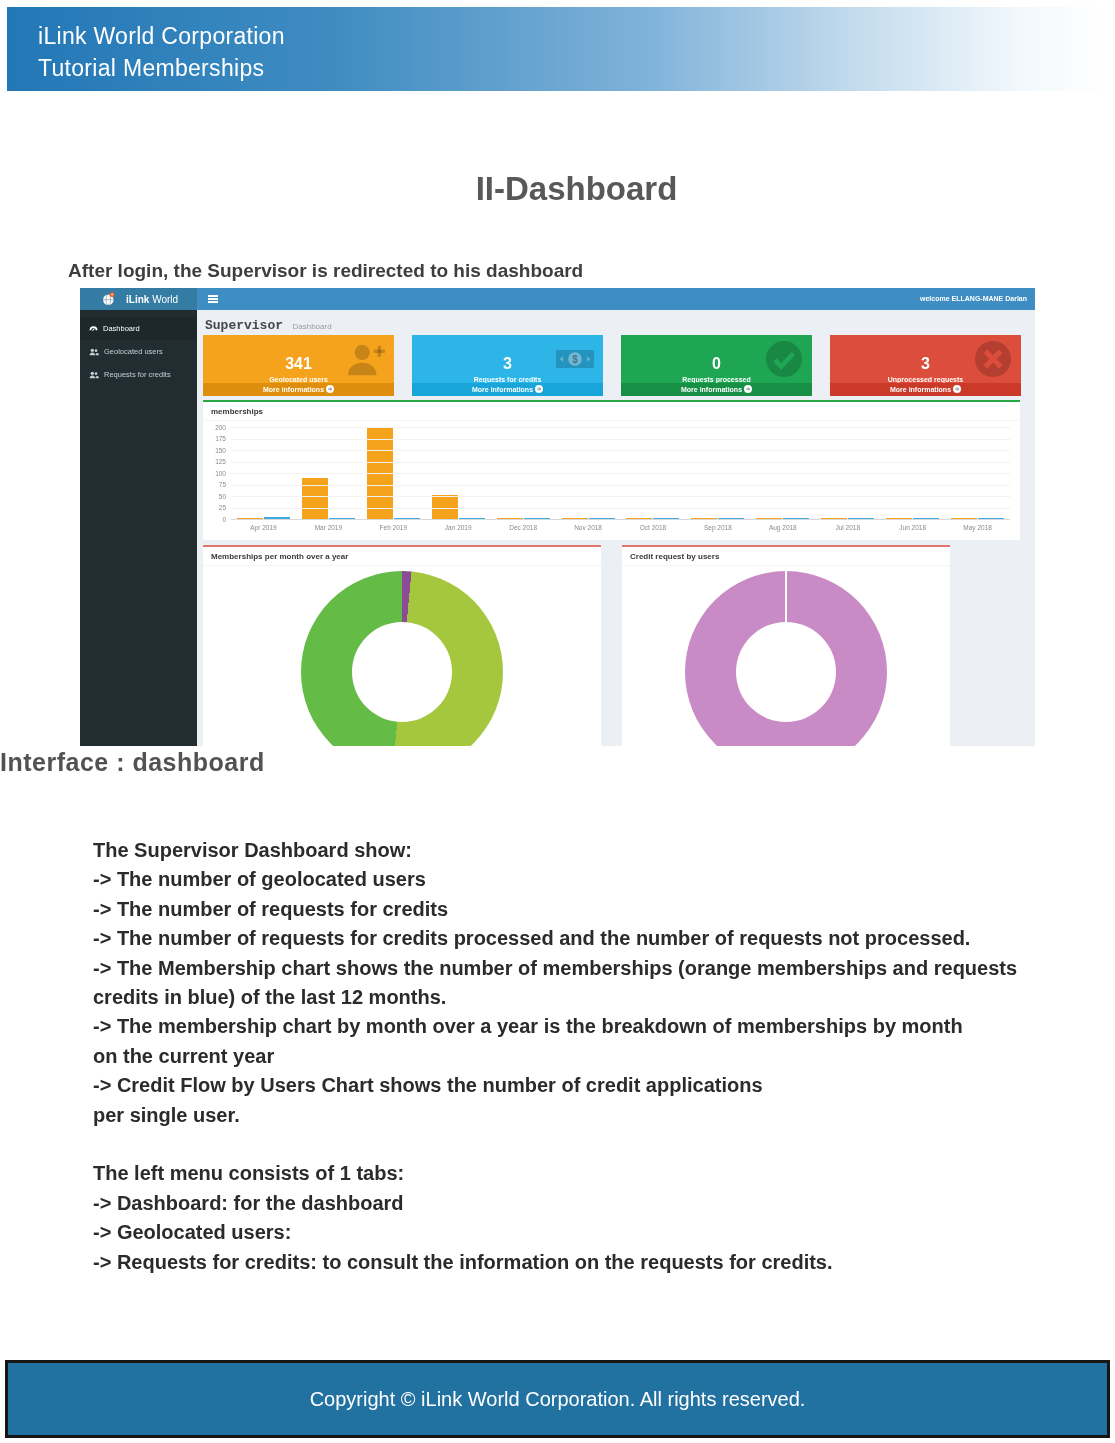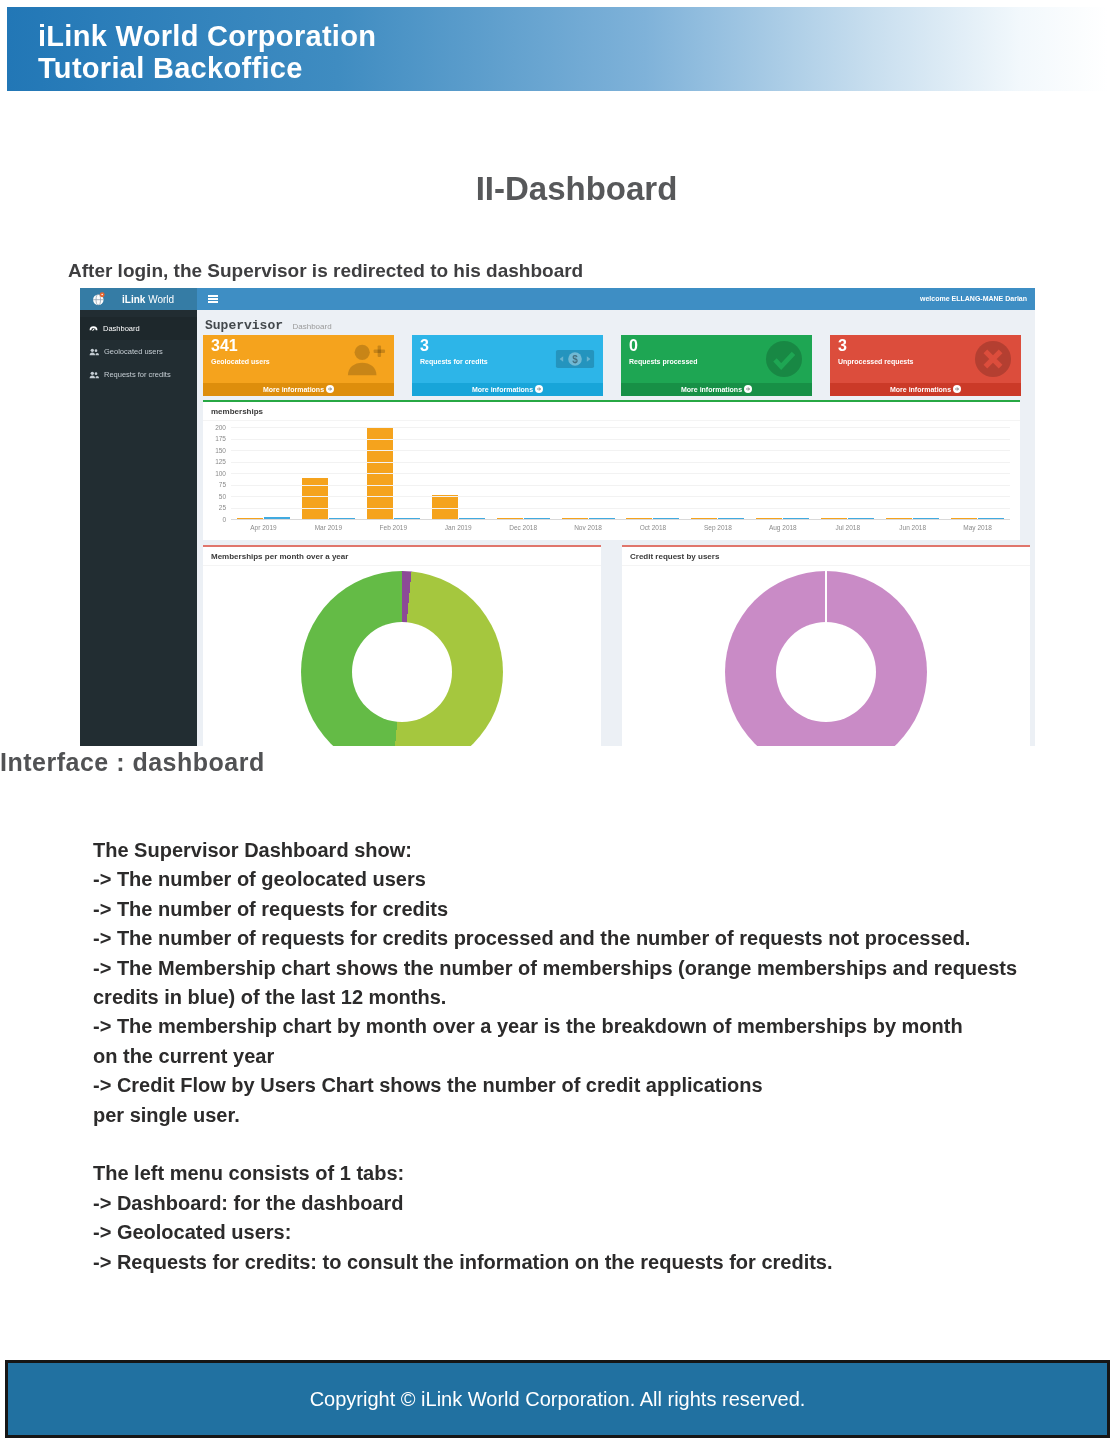--- a/index.html
+++ b/index.html
@@ -8,34 +8,34 @@
     position:relative; width:1115px; height:1443px; overflow:hidden;
     background:#fff; font-family:"Liberation Sans", sans-serif;
   }
 
   
   .header-band {
     position:absolute; left:7px; top:7px; width:1101px; height:84px;
     background:linear-gradient(90deg,#2277b6 0%,#3f8cc1 30%,#7fb2d9 58%,#c6ddee 78%,#f2f8fc 92%,#ffffff 100%);
     color:#fff; padding:13px 0 0 31px;
   }
-  .header-line { font-size:29px; line-height:32px; font-weight:700; letter-spacing:0.3px; }
+  .header-line { font-size:23px; line-height:32px; font-weight:400; letter-spacing:0.3px; }
 
   
   .doc-title { position:absolute; top:170px; left:0; width:100%; text-align:center;
     font-size:33px; font-weight:700; color:#57585a;padding-left:38px; }
   .intro { position:absolute; top:260px; left:68px; font-size:19px; font-weight:700; color:#3e3e40; }
   .caption { position:absolute; top:748px; left:0; width:100%; 
     font-size:25px; font-weight:700; color:#515254; letter-spacing:0.5px; }
 
   
   .shot { position:absolute; left:80px; top:288px; width:955px; height:458px;
     background:#ecf0f5; overflow:hidden; }
   .logo { position:absolute; left:0; top:0; width:129px; height:22px; background:#357ca5;
-    color:#fff; display:flex; align-items:center; gap:16px; padding-left:12px; }
+    color:#fff; display:flex; align-items:center; gap:10px; padding-left:22px; }
   .logo-text { font-size:10px; }
   .navbar { position:absolute; left:117px; right:0; top:0; height:22px; background:#3e8ec4; }
   .hamburger { position:absolute; left:11px; top:7px; width:10px; height:8px;
     display:flex; flex-direction:column; justify-content:space-between; cursor:pointer; }
   .hamburger span { display:block; height:1.6px; background:#fff; }
   .welcome { position:absolute; right:8px; top:0; height:22px; line-height:22px;
     font-size:7px; font-weight:700; color:#fff; }
 
   .sidebar { position:absolute; left:0; top:22px; width:117px; bottom:0; background:#222d32; padding-top:7px; }
   .side-item { display:flex; align-items:center; gap:5px; padding:7px 9px;
@@ -43,34 +43,34 @@
   .side-item.active { background:#1e282c; color:#ffffff; }
   .side-item svg { flex:0 0 auto; }
 
   .main { position:absolute; left:117px; top:22px; right:0; bottom:0; background:#ecf0f5; }
   .content-header { position:absolute; top:5px; left:8px; }
   .ch-title { font-size:13px; font-weight:700; color:#43484c;font-family:Liberation Mono, monospace; }
   .ch-crumb { font-size:8px; color:#9a9a9a; margin-left:5px; }
 
   .cards { position:absolute; left:6px; top:25px; display:flex; gap:18px; }
   .card { width:191px; }
-  .card-body { height:48px; padding:2px 8px; position:relative; overflow:hidden; color:#fff; }
+  .card-body { height:48px; padding:20px 8px; position:relative; overflow:hidden; color:#fff;text-align:center; }
   .card-value { font-size:16px; font-weight:700; line-height:18px; }
   .card-label { font-size:7px; font-weight:700; margin-top:3px; }
   .card-icon { position:absolute; right:8px; top:5px; width:40px; height:38px; }
   .card-footer { height:13px; line-height:13px; text-align:center; font-size:7px;
     font-weight:700; color:#fff; cursor:pointer; }
   .more-arrow { display:inline-block; vertical-align:-1px; margin-left:2px; }
 
   .panel { background:#fff; position:absolute; }
   .panel-title { font-size:8px; font-weight:700; color:#3a3a3a; padding:5px 8px 4px;
     border-bottom:1px solid #f4f4f4; }
   .panel-chart { left:6px; top:90px; width:817px; height:140px; border-top:2px solid #27a844; }
   .panel-donut-left  { left:6px;  top:235px; width:398px; height:230px; border-top:2px solid #e0766c; }
-  .panel-donut-right { left:425px; top:235px; width:408px; height:230px; border-top:2px solid #e0766c; }
+  .panel-donut-right { left:425px; top:235px; width:328px; height:230px; border-top:2px solid #e0766c; }
 
   .chart { position:relative; margin:4px 8px 0 6px; height:112px; }
   .gridline { position:absolute; left:22px; right:2px; height:1px; background:#f2f2f2; }
   .gridline.base { background:#d9d9d9; }
   .ylab { position:absolute; left:0; width:17px; text-align:right; font-size:6.5px; color:#8a8a8a; }
   .bar-groups { position:absolute; left:22px; right:2px; top:2px; height:92px; display:flex; }
   .group { flex:1; display:flex; align-items:flex-end; justify-content:center; gap:1px; position:relative; }
   .bar { width:26px; }
   .xlab { position:absolute; left:0; right:0; bottom:-12px; text-align:center;
     font-size:6.5px; color:#8a8a8a; white-space:nowrap; }
@@ -89,21 +89,21 @@
     background:#2171a1; border:3px solid #161616; display:flex; align-items:center;
     justify-content:center; color:#fff; font-size:20px; font-weight:400; }
 </style>
 </head>
 <body>
 
 <div class="page">
 
   <div class="header-band">
     <div class="header-line">iLink World Corporation</div>
-    <div class="header-line">Tutorial Backoffice</div>
+    <div class="header-line">Tutorial Memberships</div>
   </div>
 
   <div class="doc-title">II-Dashboard</div>
   <div class="intro">After login, the Supervisor is redirected to his dashboard</div>
 
   <div class="shot">
 
     <div class="logo">
       <svg width="14" height="14" viewBox="0 0 20 20">
         <circle cx="9" cy="11" r="7.5" fill="#fdfdfd"></circle>

